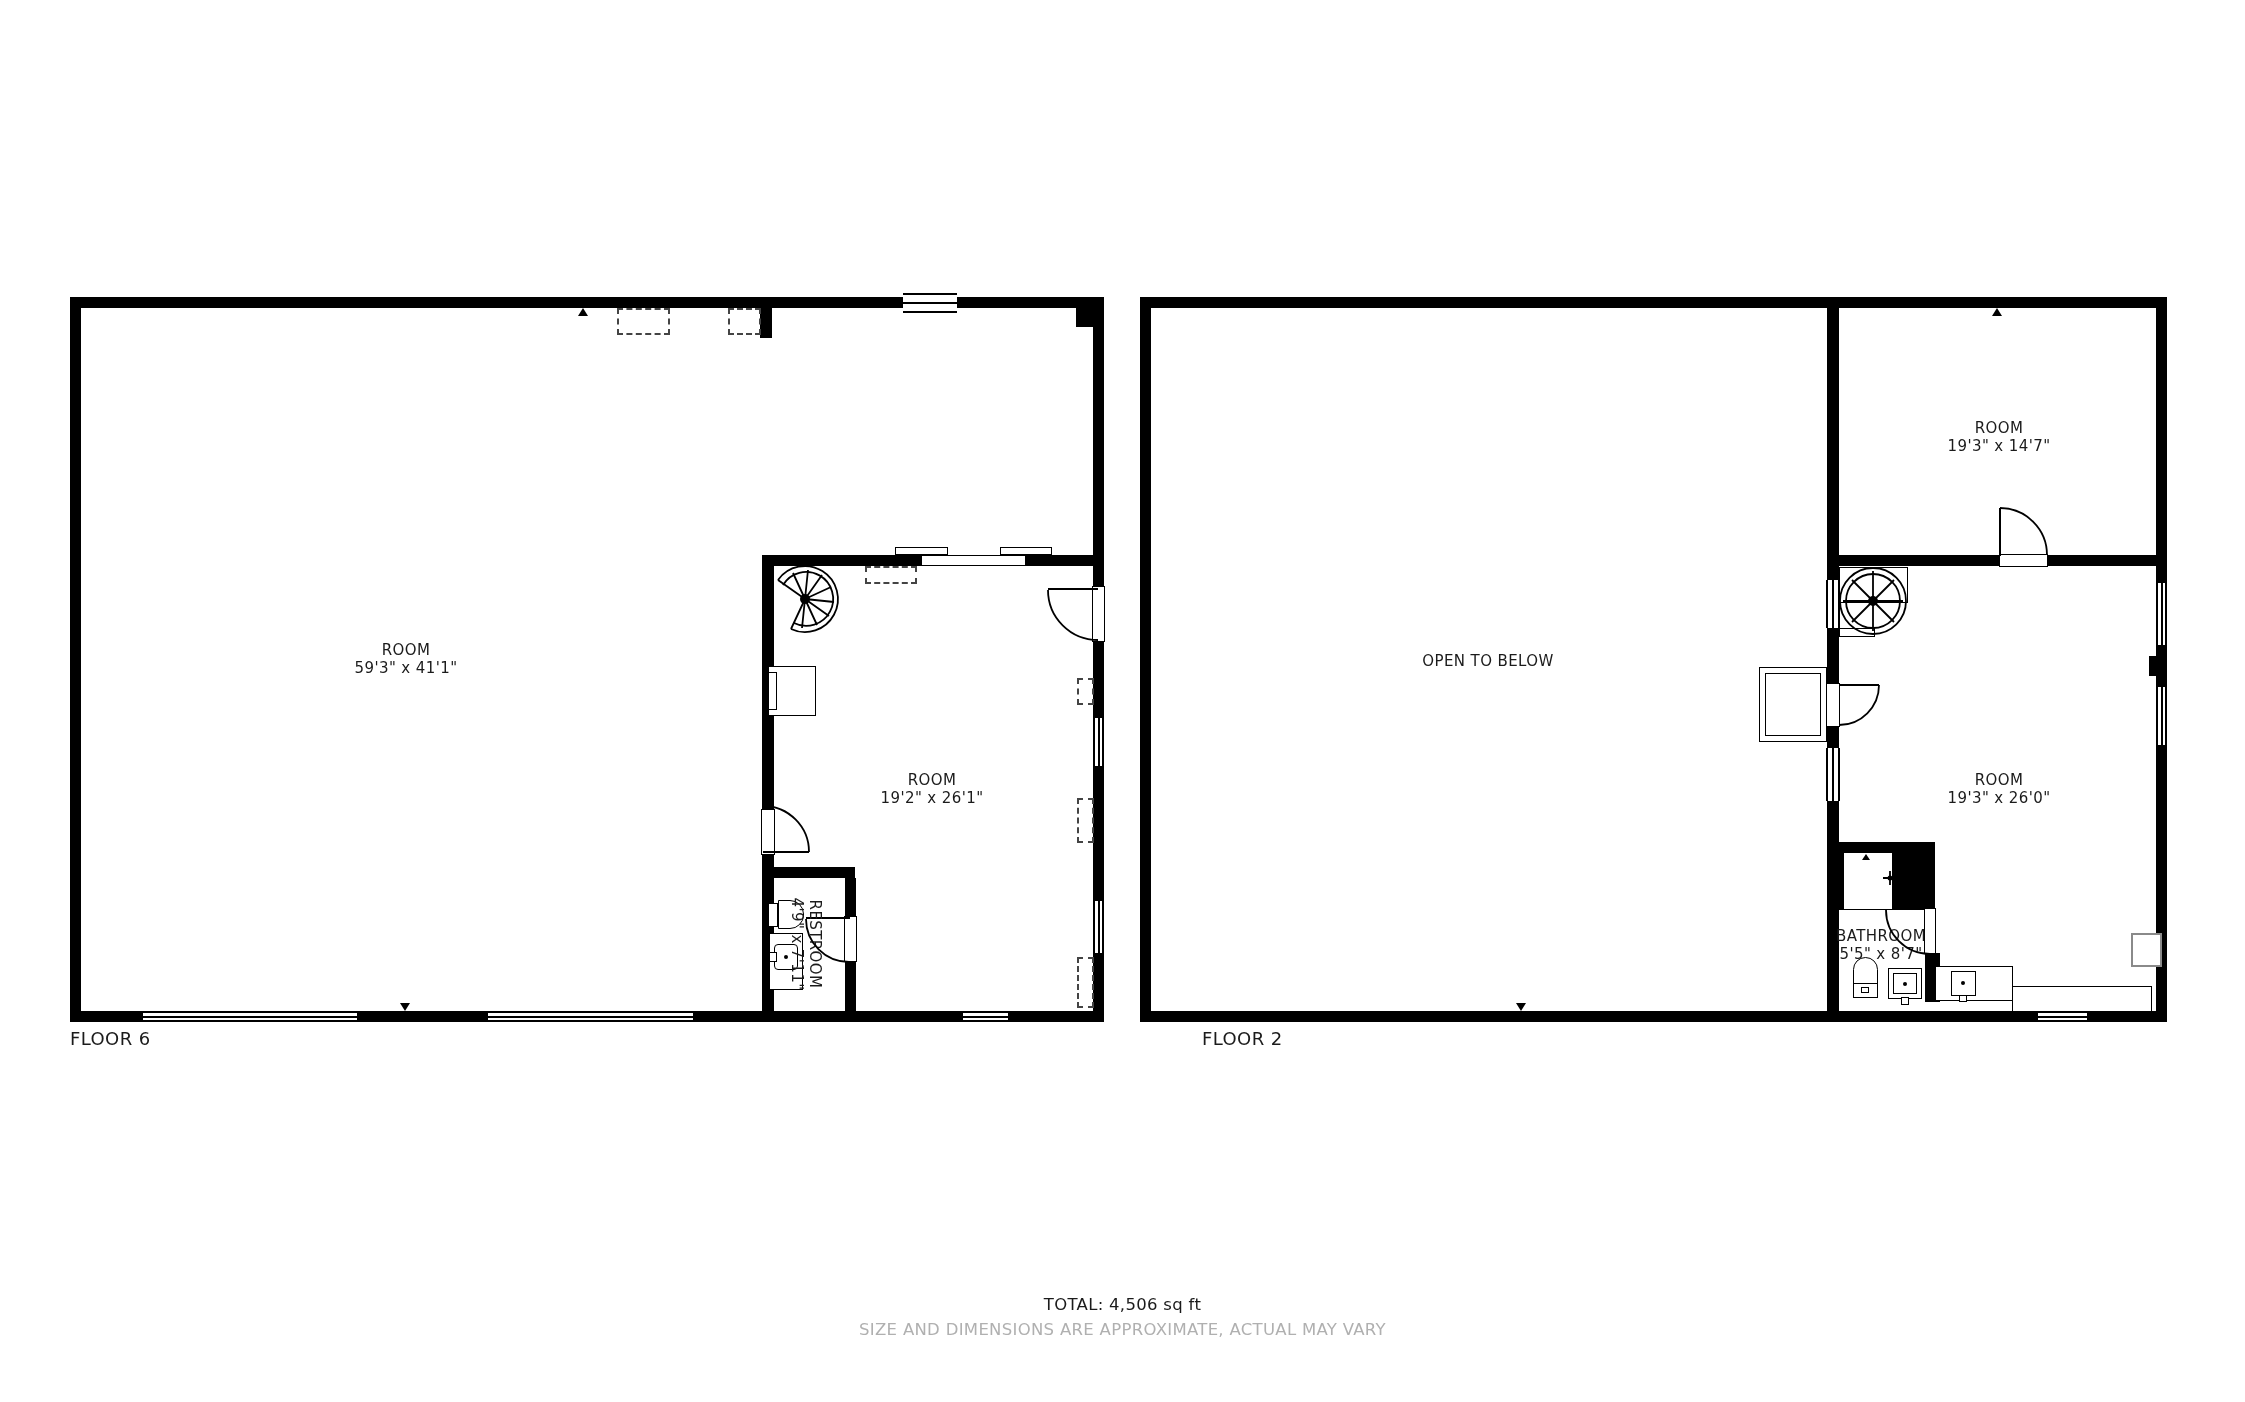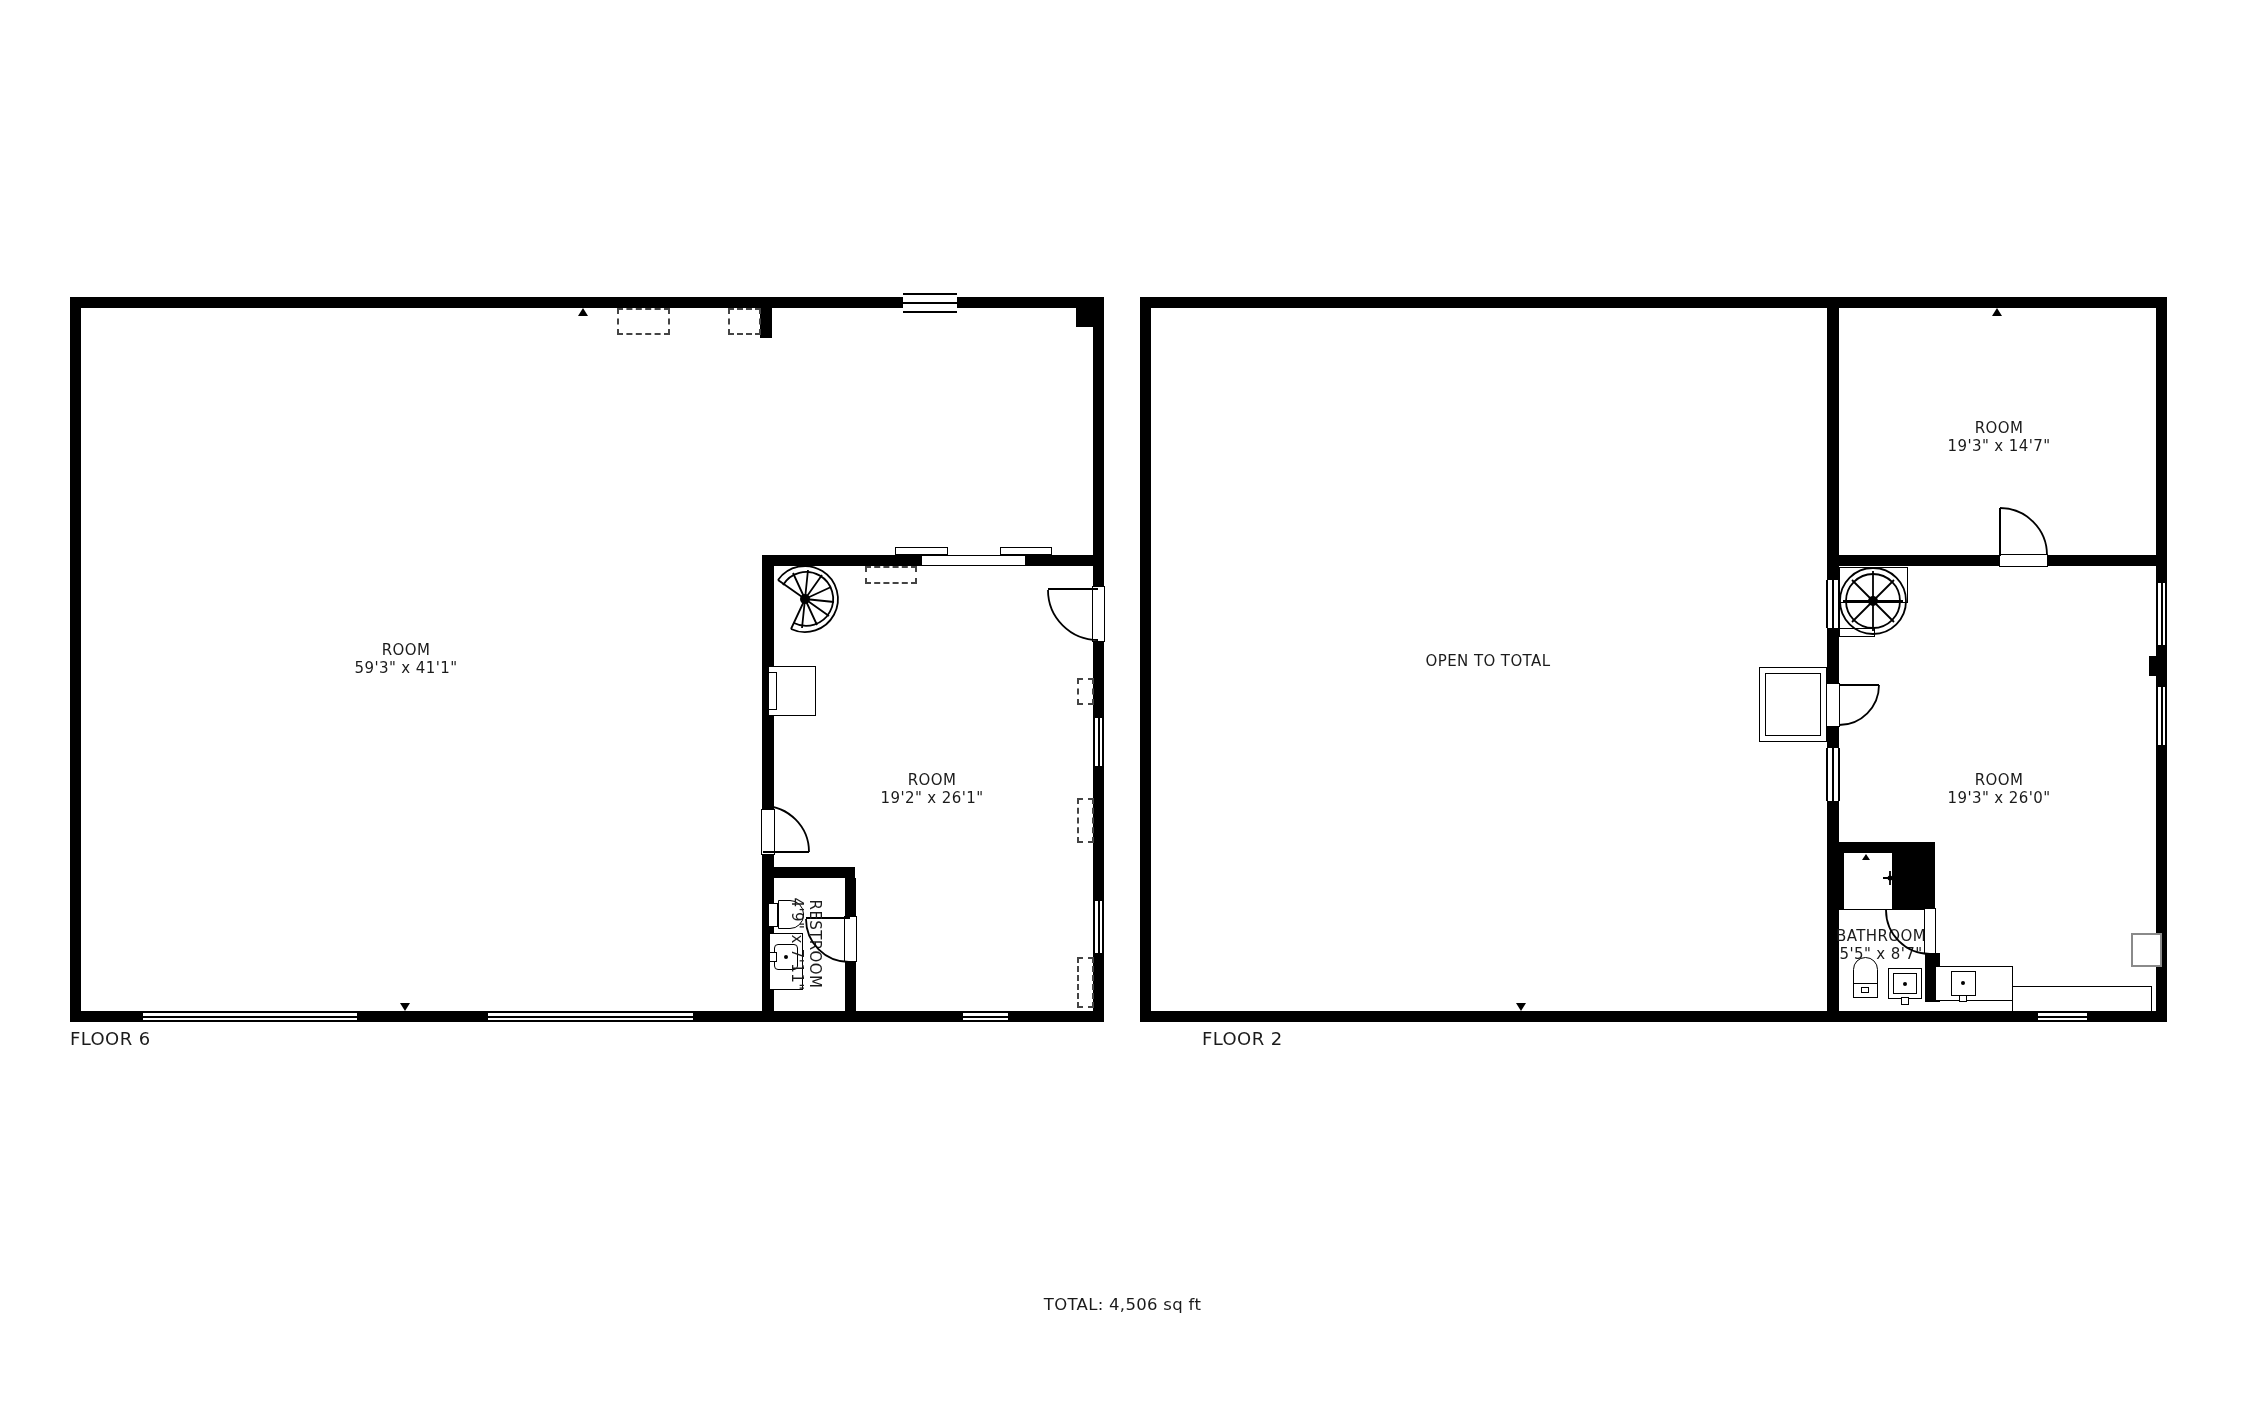--- a/index.html
+++ b/index.html
@@ -156,21 +156,21 @@
   <div class="win-v" style="left:2156px;top:583px;width:11px;height:62px;"></div>
   <div class="win-v" style="left:2156px;top:687px;width:11px;height:58px;"></div>
   <div class="wall" style="left:2149px;top:656px;width:13px;height:20px;"></div>
   <div class="win-h" style="left:2038px;top:1011px;width:49px;height:11px;"></div>
 
   <div class="tri-up" style="left:1992px;top:308px;"></div>
   <div class="tri-down" style="left:1516px;top:1003px;"></div>
   <div class="tri-up" style="left:1862px;top:854px;border-bottom-width:6px;border-left-width:4px;border-right-width:4px;"></div>
 
   <div class="room-label" style="left:1488px;top:661px;">
-    <div>OPEN TO TOTAL</div>
+    <div>OPEN TO BELOW</div>
   </div>
   <div class="room-label" style="left:1999px;top:437px;">
     <div>ROOM</div>
     <div>19'3" x 14'7"</div>
   </div>
   <div class="room-label" style="left:1999px;top:789px;">
     <div>ROOM</div>
     <div>19'3" x 26'0"</div>
   </div>
   <div class="room-label" style="left:1881px;top:945px;">
@@ -205,15 +205,16 @@
         <path d="M1883,878 H1897 M1890,871 V885"></path>
       </g>
     </g>
     <circle cx="805" cy="599" r="5" fill="#000"></circle>
     <circle cx="1873" cy="601" r="5" fill="#000"></circle>
     <circle cx="1890" cy="878" r="2.5" fill="#000"></circle>
   </svg>
 
   <div class="footer" style="top:1292px;">
     <div>TOTAL: 4,506 sq ft</div>
+    <div class="muted">SIZE AND DIMENSIONS ARE APPROXIMATE, ACTUAL MAY VARY</div>
   </div>
 
 </div>
 
 </body></html>

